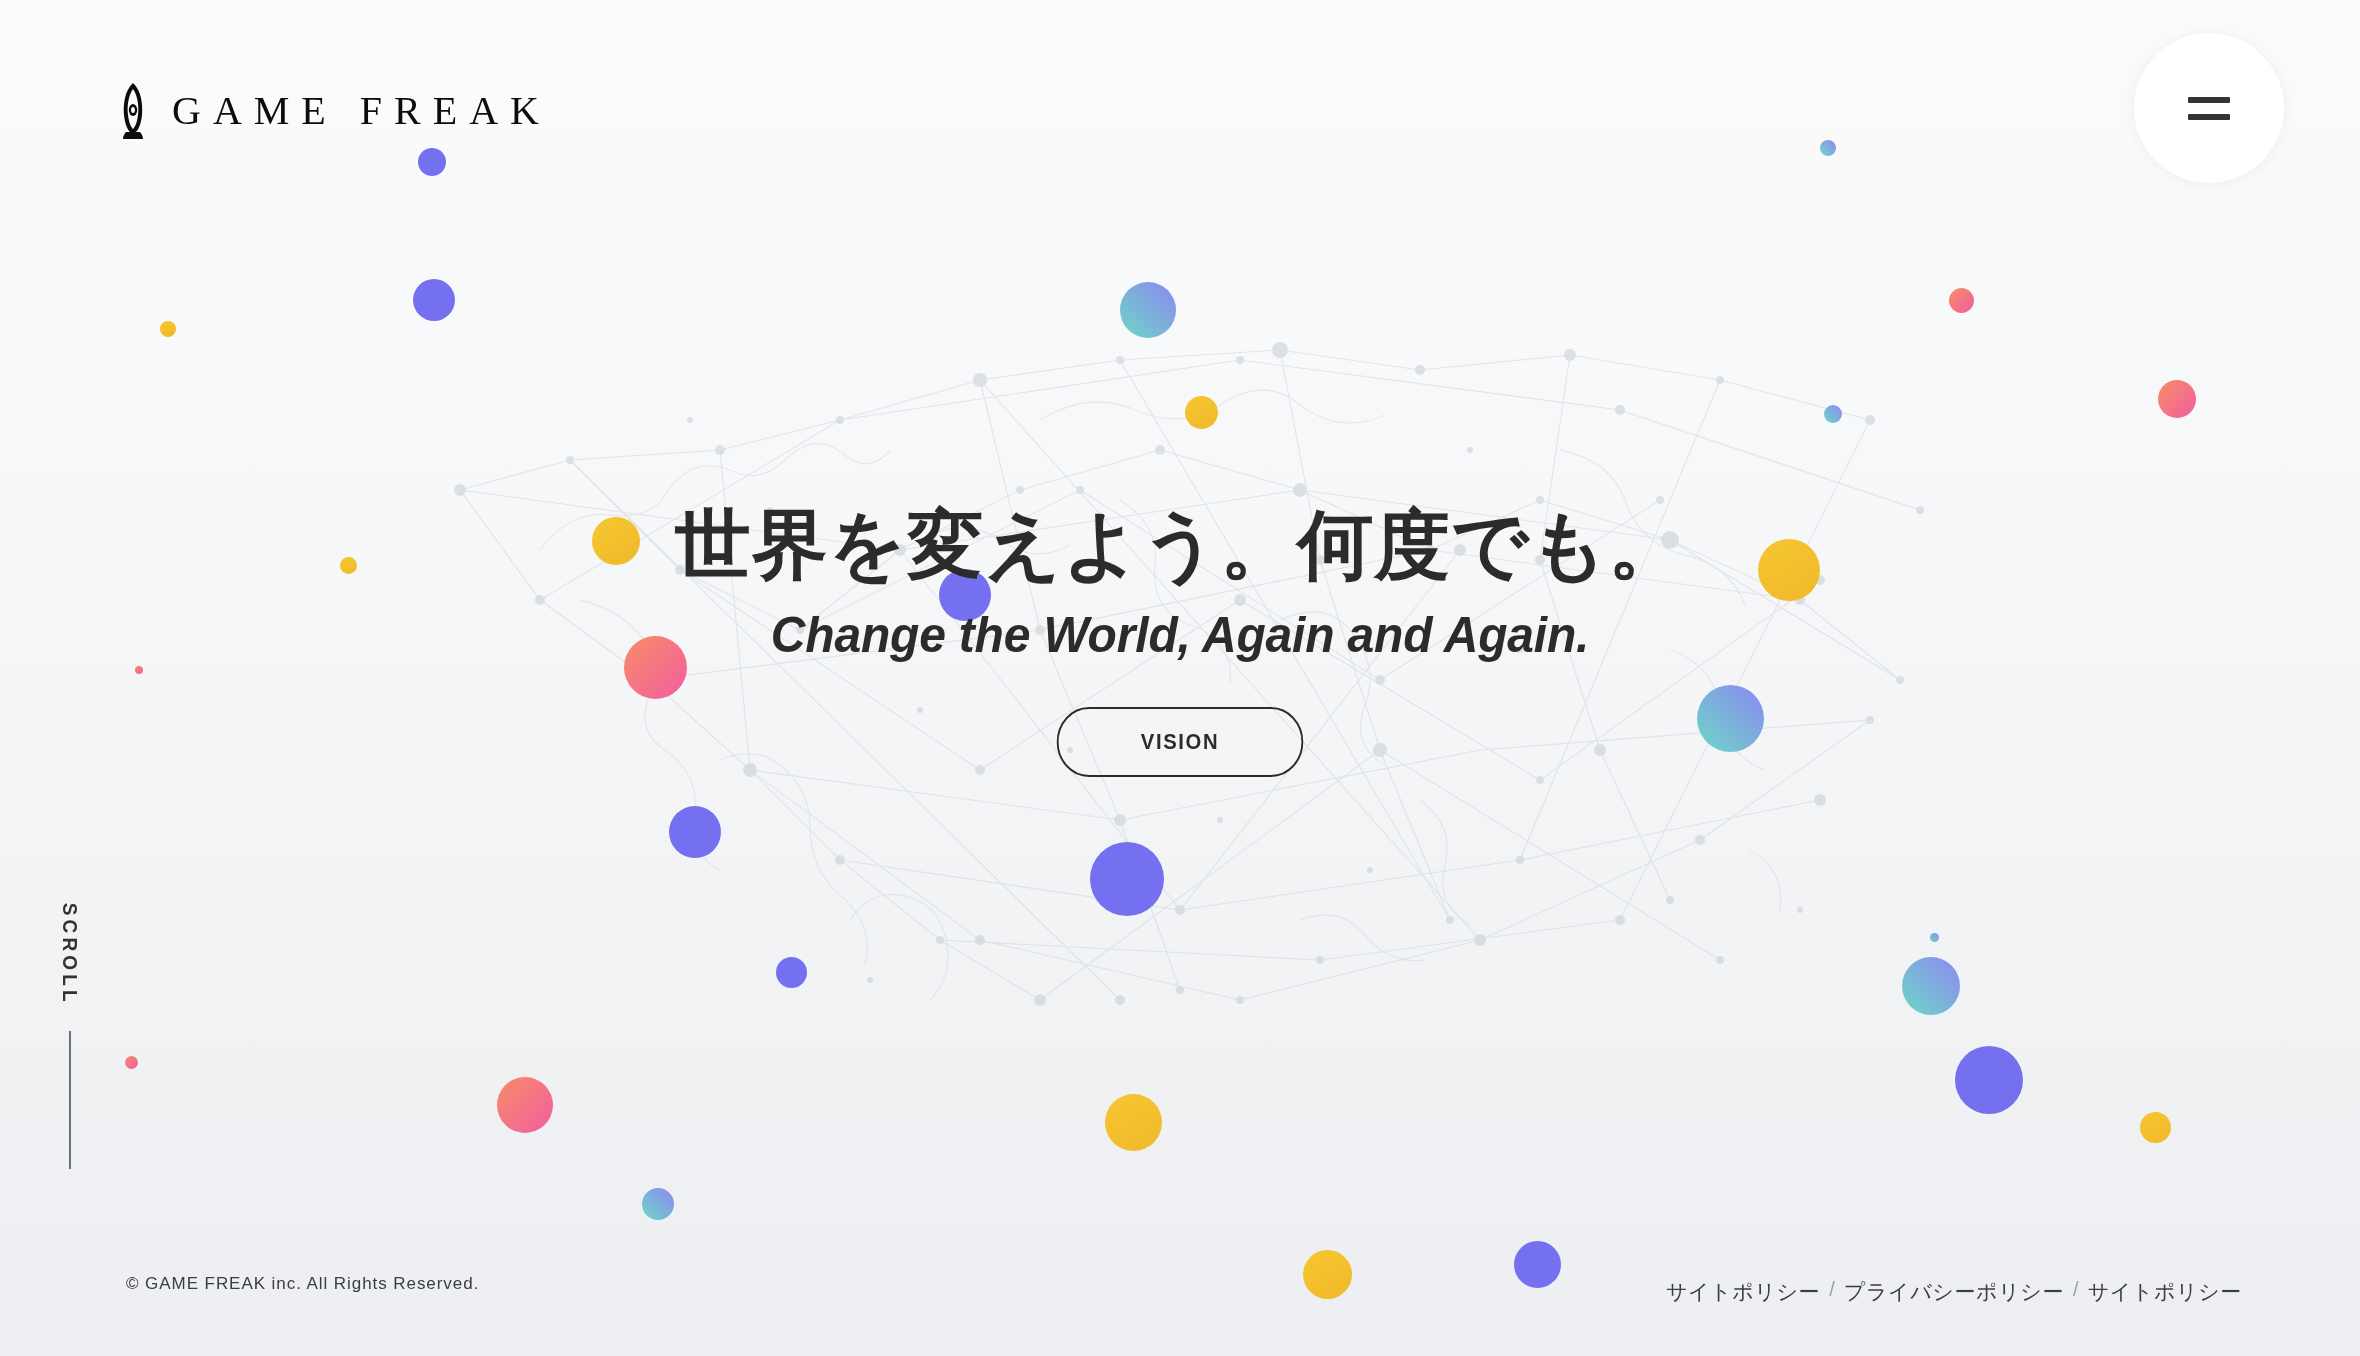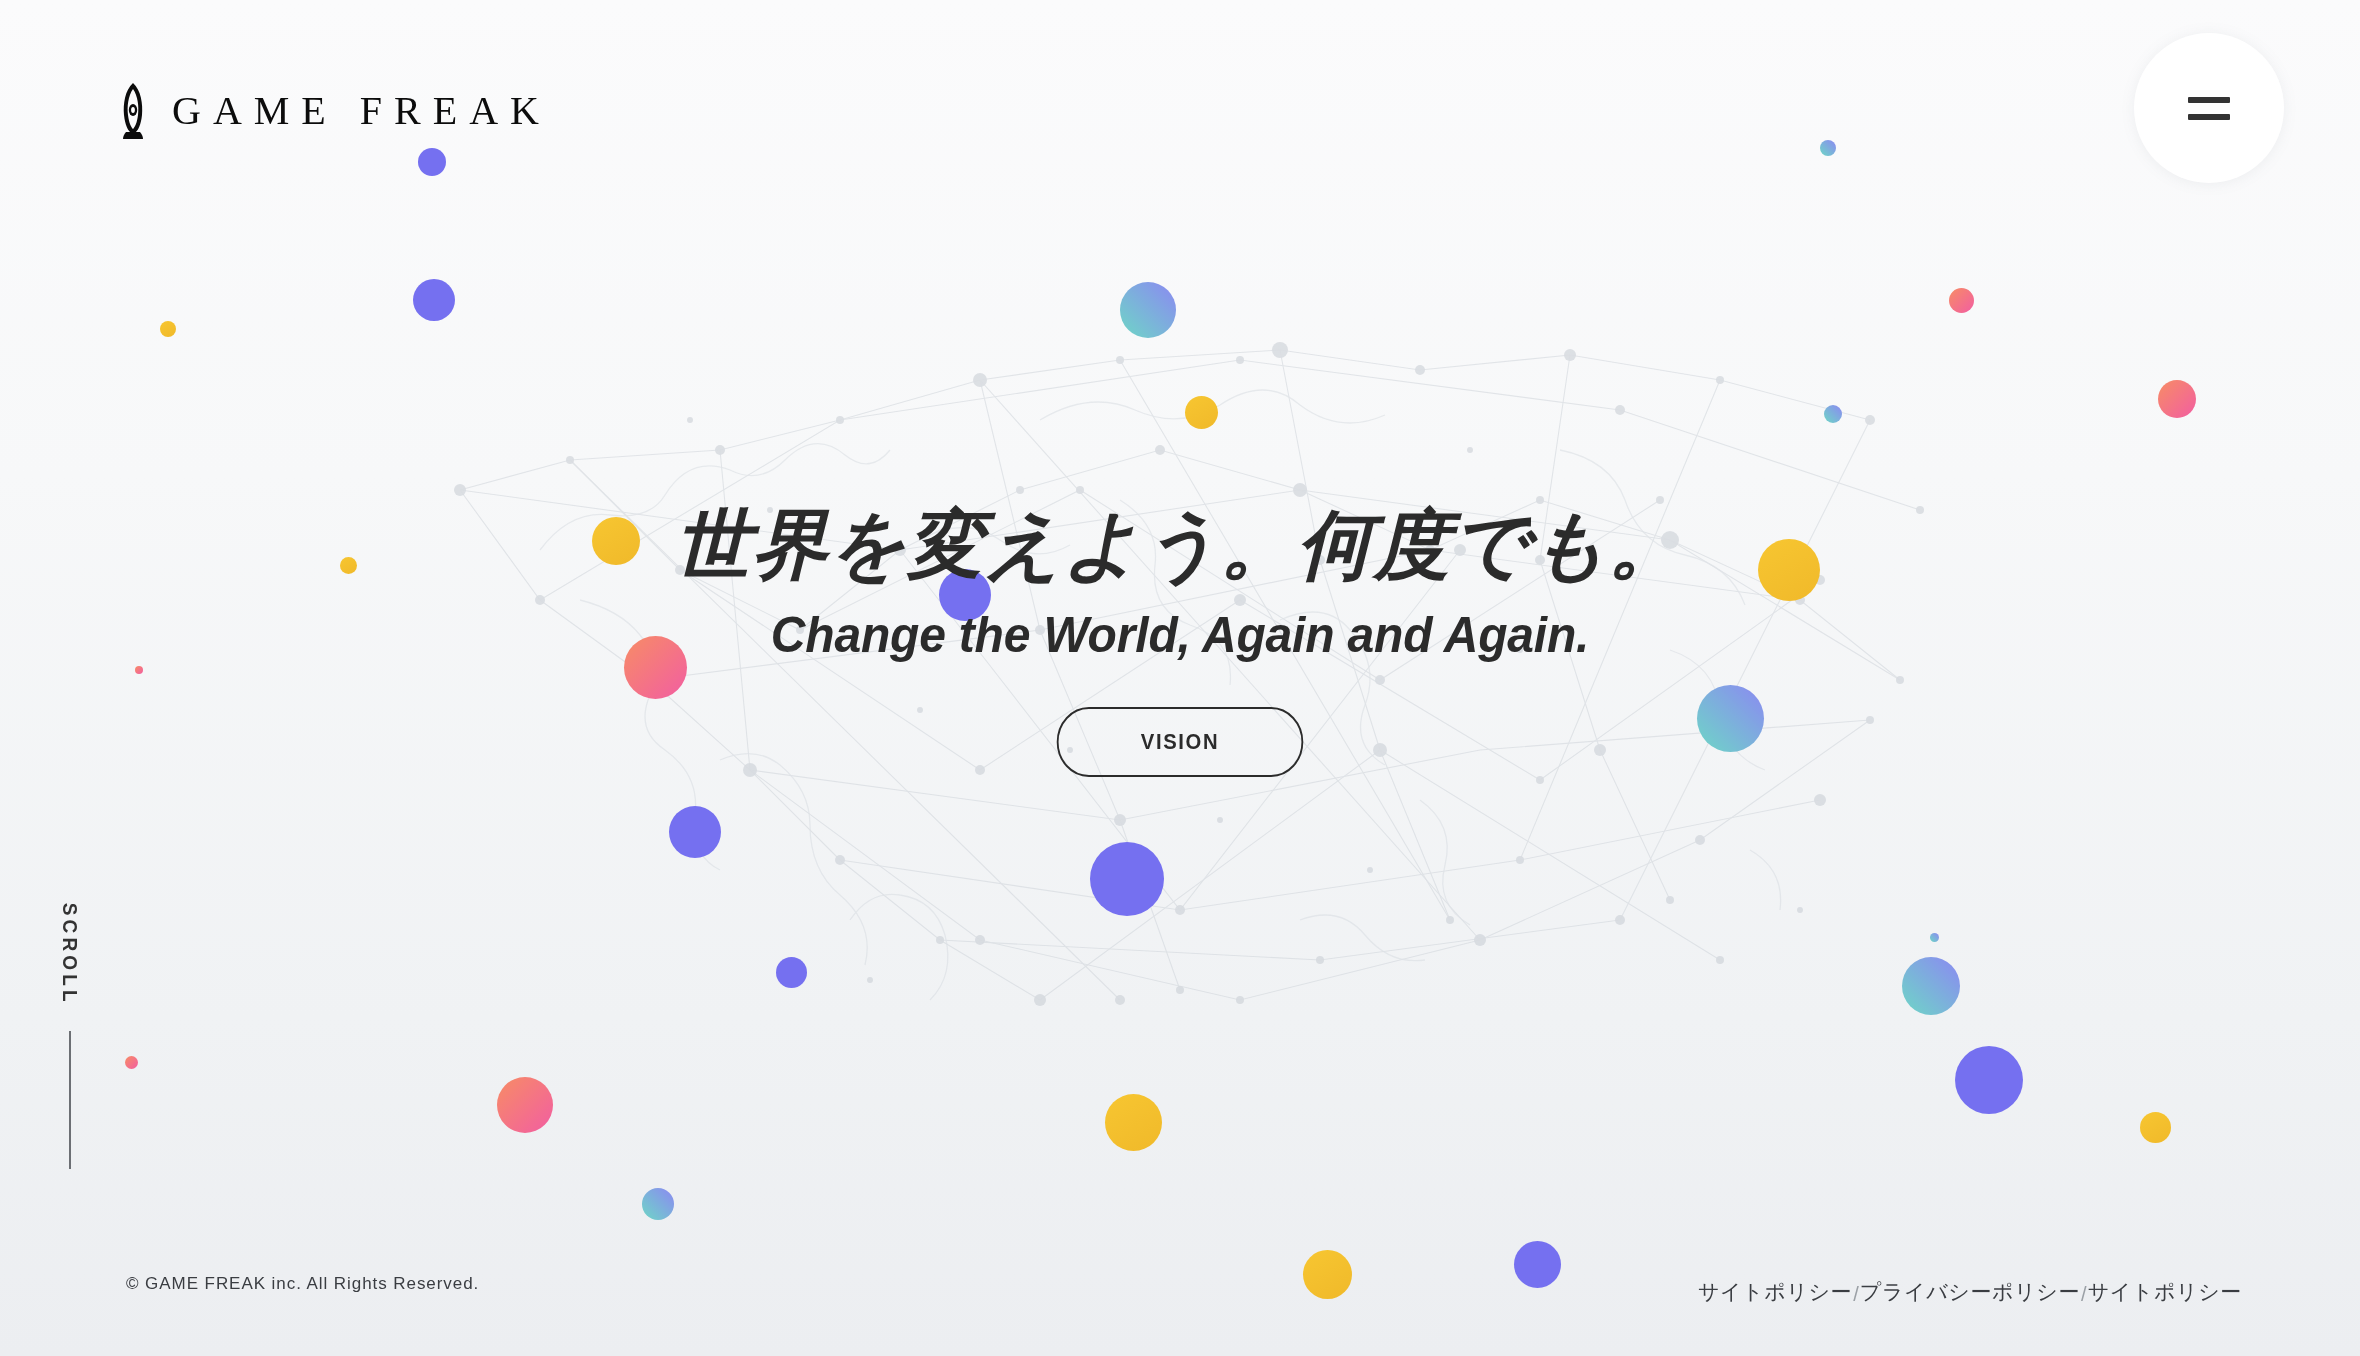--- a/index.html
+++ b/index.html
@@ -43,21 +43,21 @@
     box-shadow:0 1px 14px rgba(120,125,135,.10);
   }
   #menu-button .bar { width:42px; height:6px; background:#333333; border-radius:1px; }
 
   
   #hero {
     position:absolute; left:0; right:0; top:504px;
     text-align:center; z-index:5;
   }
   #hero-heading-ja {
-    font-size:76px; font-weight:bold; font-style:italic;
+    font-size:76px; font-weight:bold; 
     color:#2b2b2b; letter-spacing:.012em; line-height:1.08;
     white-space:nowrap;
   }
   #hero-heading-en {
     margin-top:22px;
     font-size:50px; font-weight:bold; font-style:italic;
     color:#2b2b2b; letter-spacing:-.004em; line-height:1.1;
     white-space:nowrap; transform:scaleX(.96); transform-origin:center;
   }
   #vision-button {
@@ -82,21 +82,21 @@
   #scroll-line { width:2px; height:138px; background:#6c6f74; }
 
   
   #footer { position:absolute; left:0; right:0; bottom:0; height:120px; z-index:6; }
   #copyright {
     position:absolute; left:126px; top:38px;
     font-size:17px; color:#3a3d42; letter-spacing:.055em; white-space:nowrap;
   }
   #footer-links {
     position:absolute; right:118px; top:42px;
-    display:flex; align-items:flex-end; gap:1px; white-space:nowrap;
+    display:flex; align-items:flex-start; gap:9px; white-space:nowrap;
   }
   #footer-links a {
     font-size:21px; color:#3a3d42; text-decoration:none; letter-spacing:.03em;
   }
   #footer-links .sep { font-size:20px; color:#9ba0a6; }
 </style>
 </head>
 <body>
 
 <div id="map-layer">

